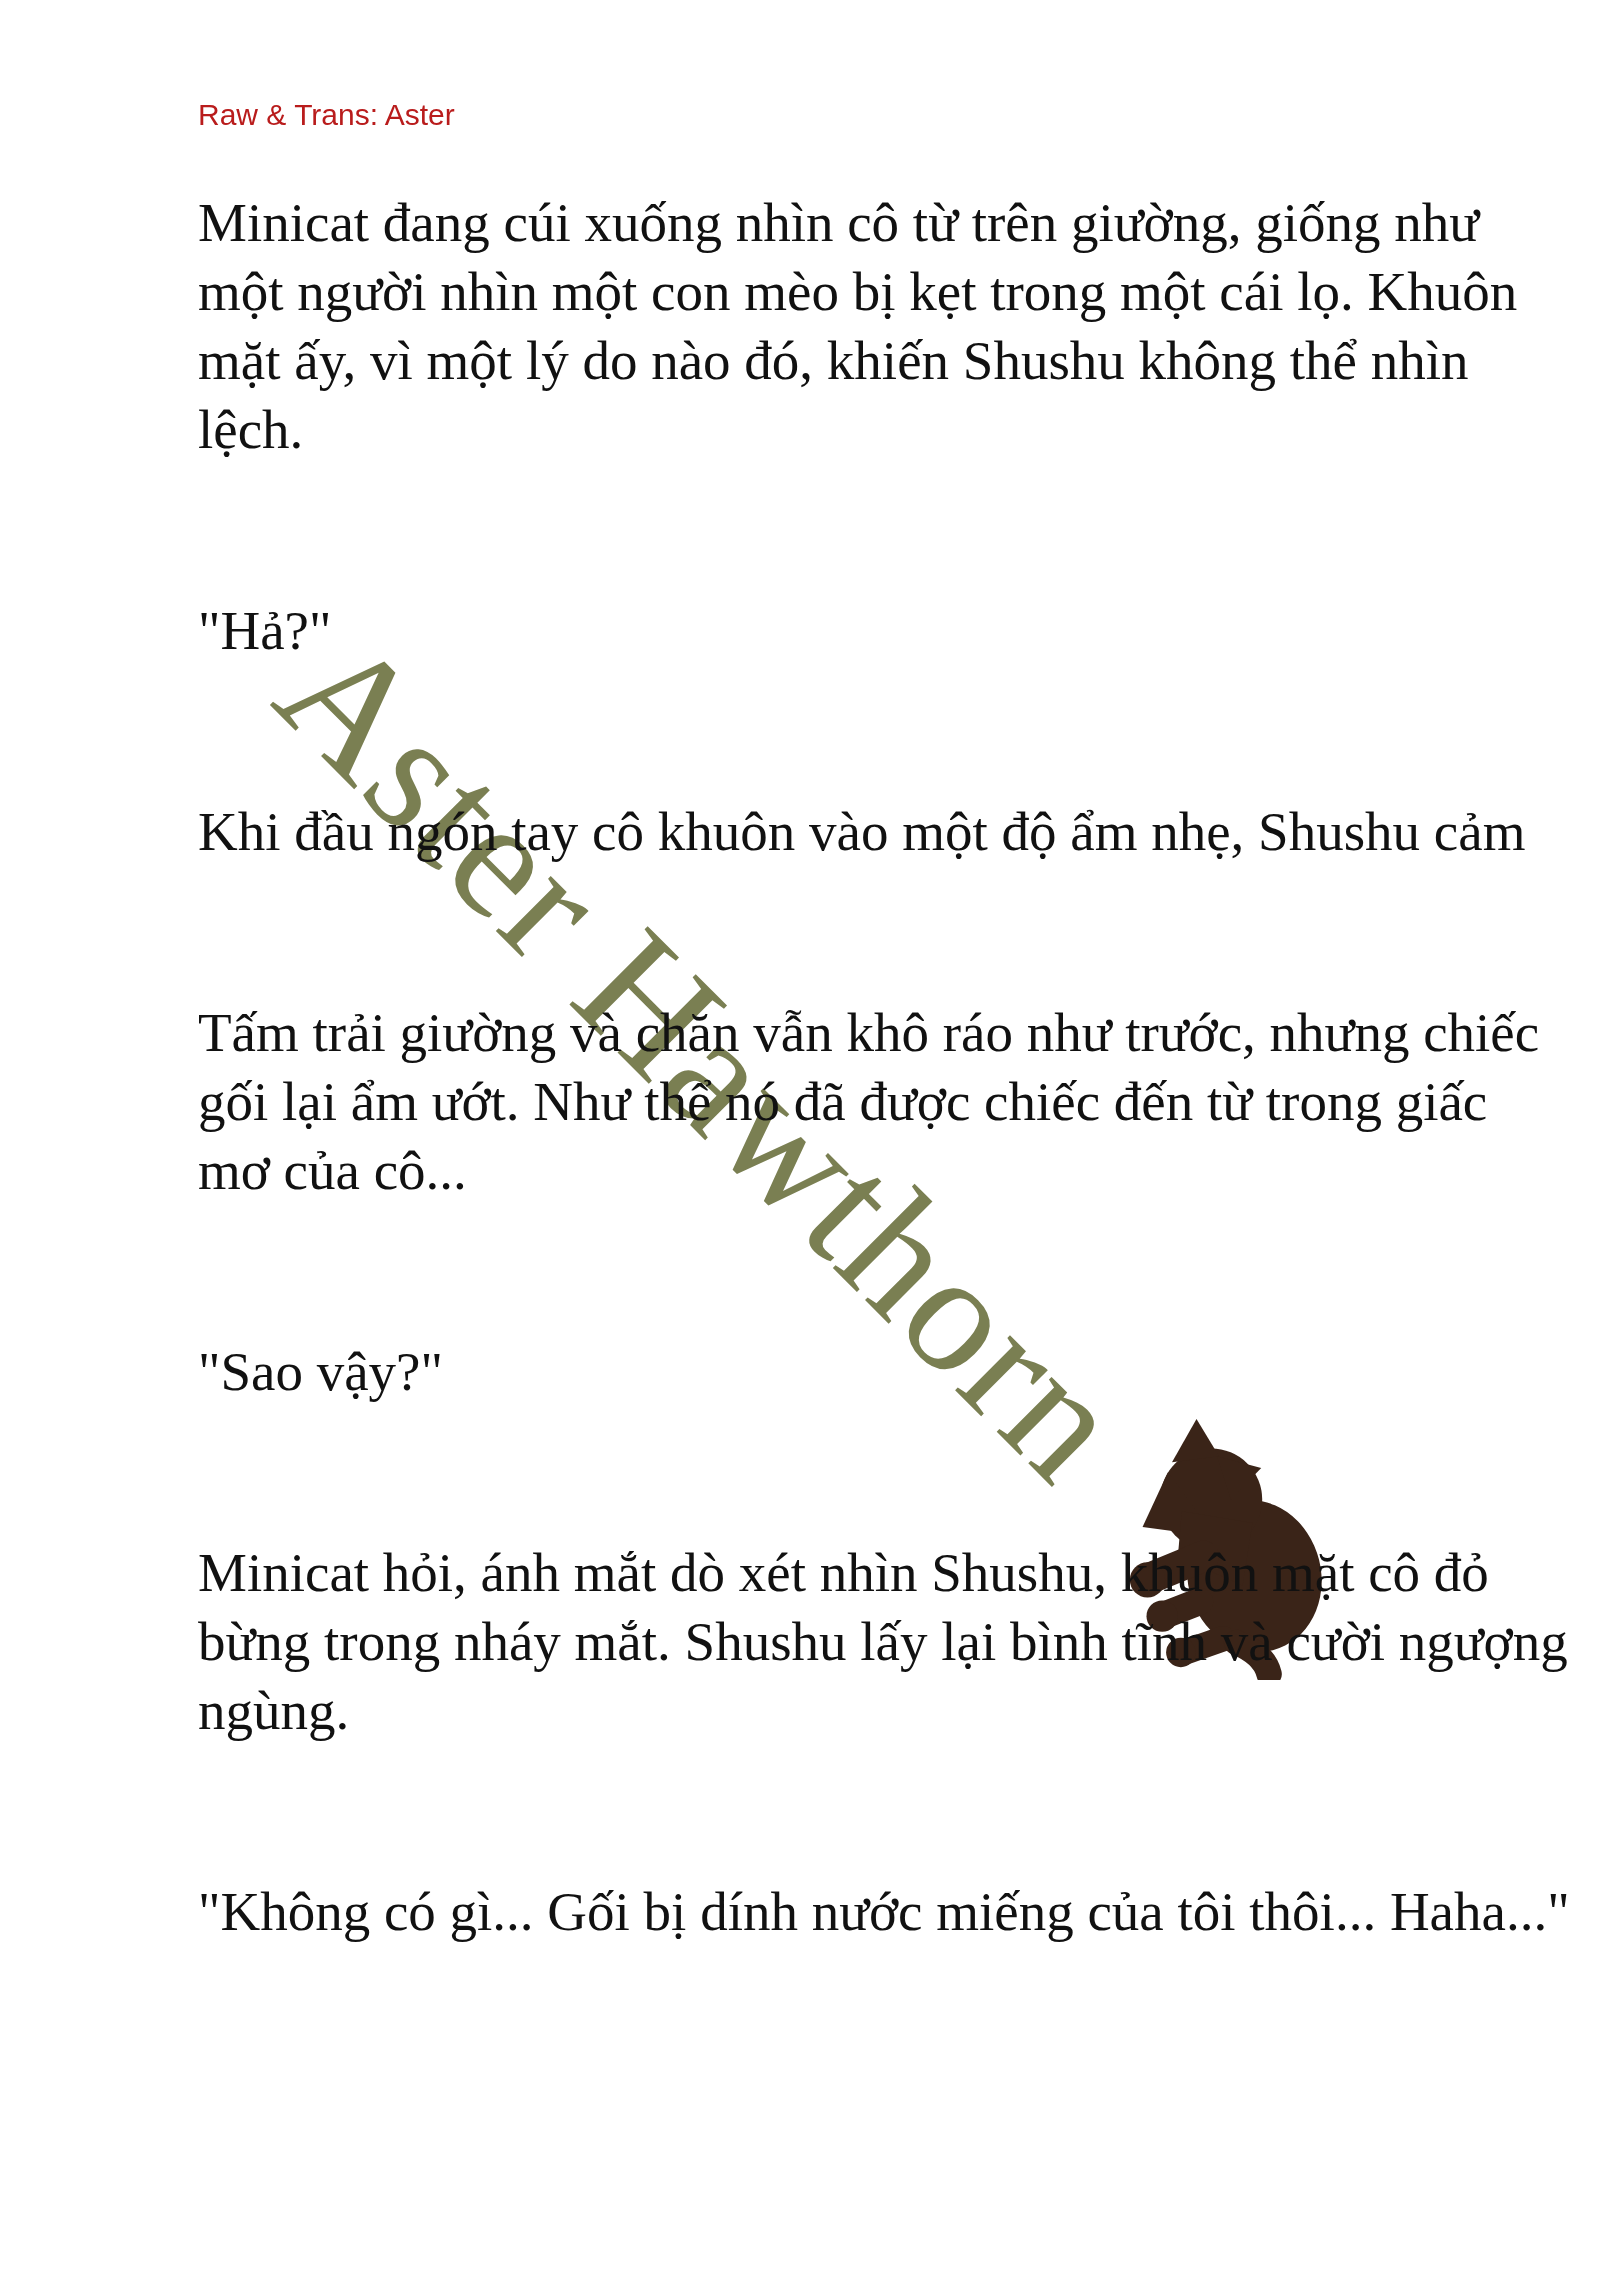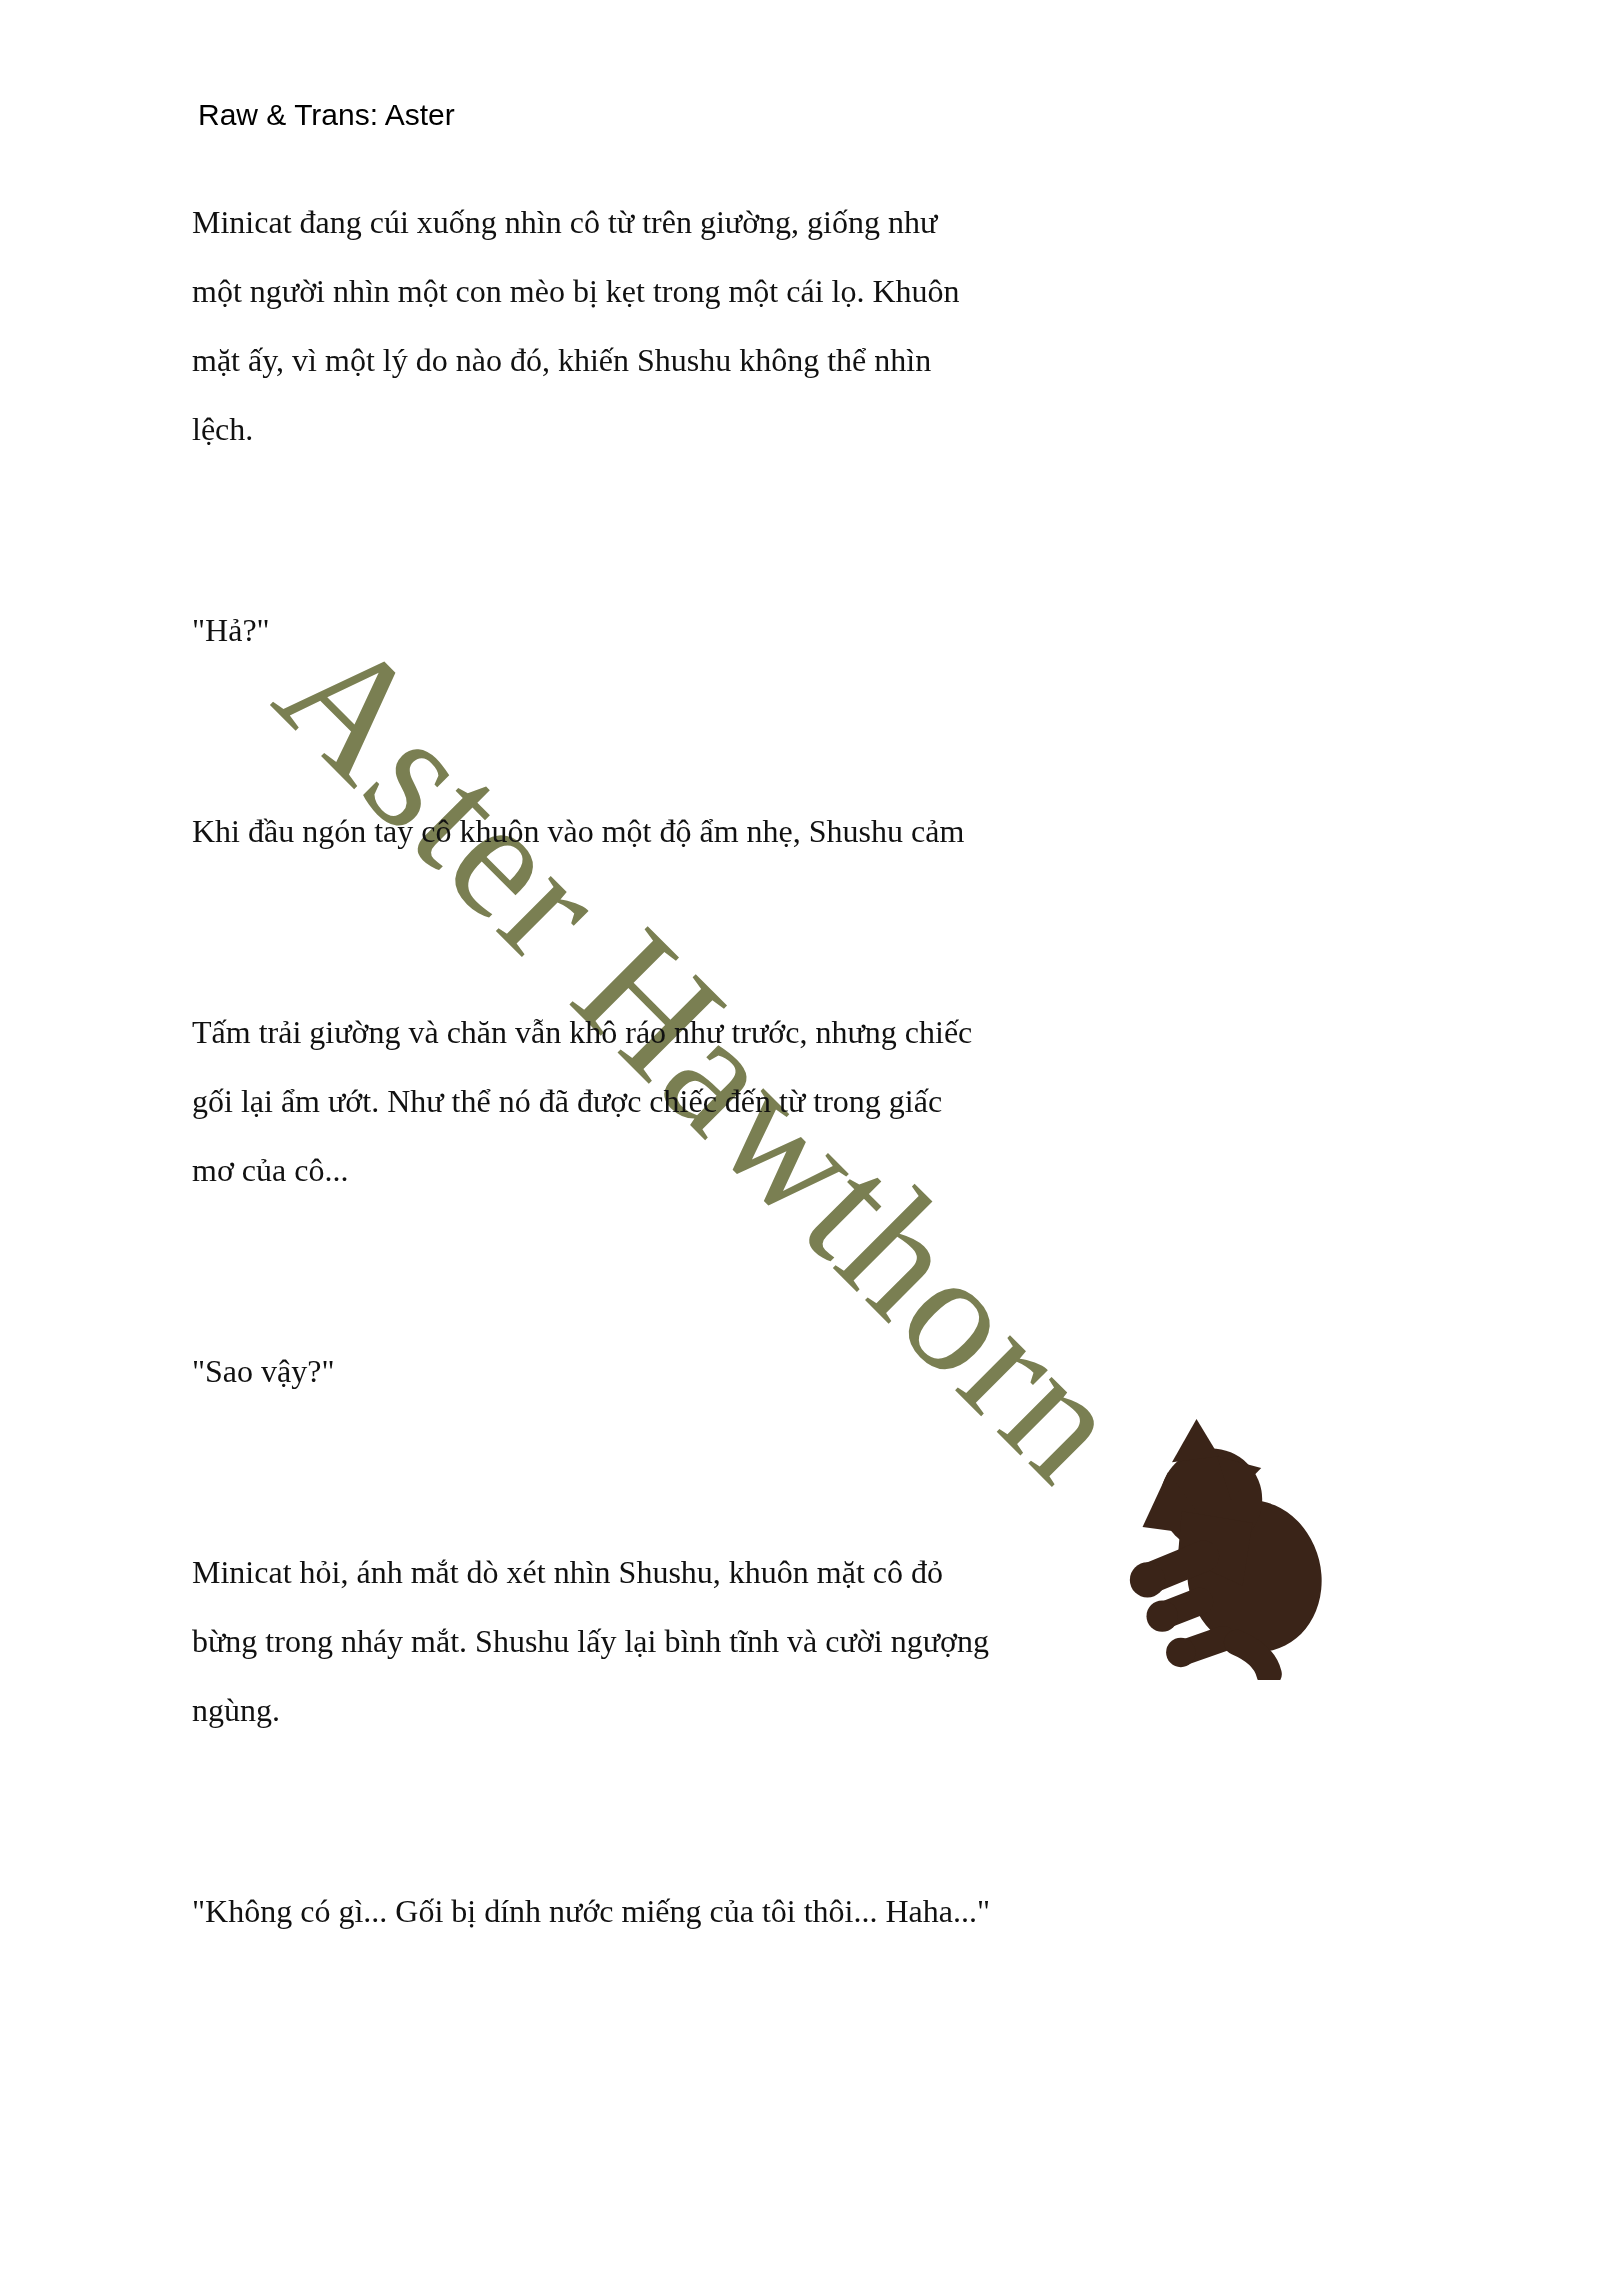--- a/index.html
+++ b/index.html
@@ -16,21 +16,21 @@
     font-family: "Liberation Serif", "DejaVu Serif", serif;
     color: #111111;
   }
   .credits {
     position: absolute;
     left: 198px;
     top: 97px;
     font-family: "Liberation Sans", "DejaVu Sans", sans-serif;
     font-size: 30px;
     line-height: 35px;
-    color: #000000;
+    color: #b91c1c;
     z-index: 2;
     white-space: nowrap;
   }
   .watermark {
     position: absolute;
     left: 702px;
     top: 1057px;
     transform: translate(-50%, -50%) rotate(45deg);
     font-family: "Liberation Serif", "DejaVu Serif", serif;
     font-size: 169px;
@@ -42,24 +42,24 @@
   .cat {
     position: absolute;
     left: 1121px;
     top: 1417px;
     width: 202px;
     height: 263px;
     z-index: 1;
   }
   .content {
     position: absolute;
-    left: 192px;
+    left: 198px;
     top: 188px;
     width: 1235px;
-    font-size: 32px;
+    font-size: 55px;
     line-height: 69px;
     z-index: 2;
   }
   .content p {
     margin: 0 0 132px 0;
   }
   .content p .line {
     white-space: nowrap;
   }
 </style>

